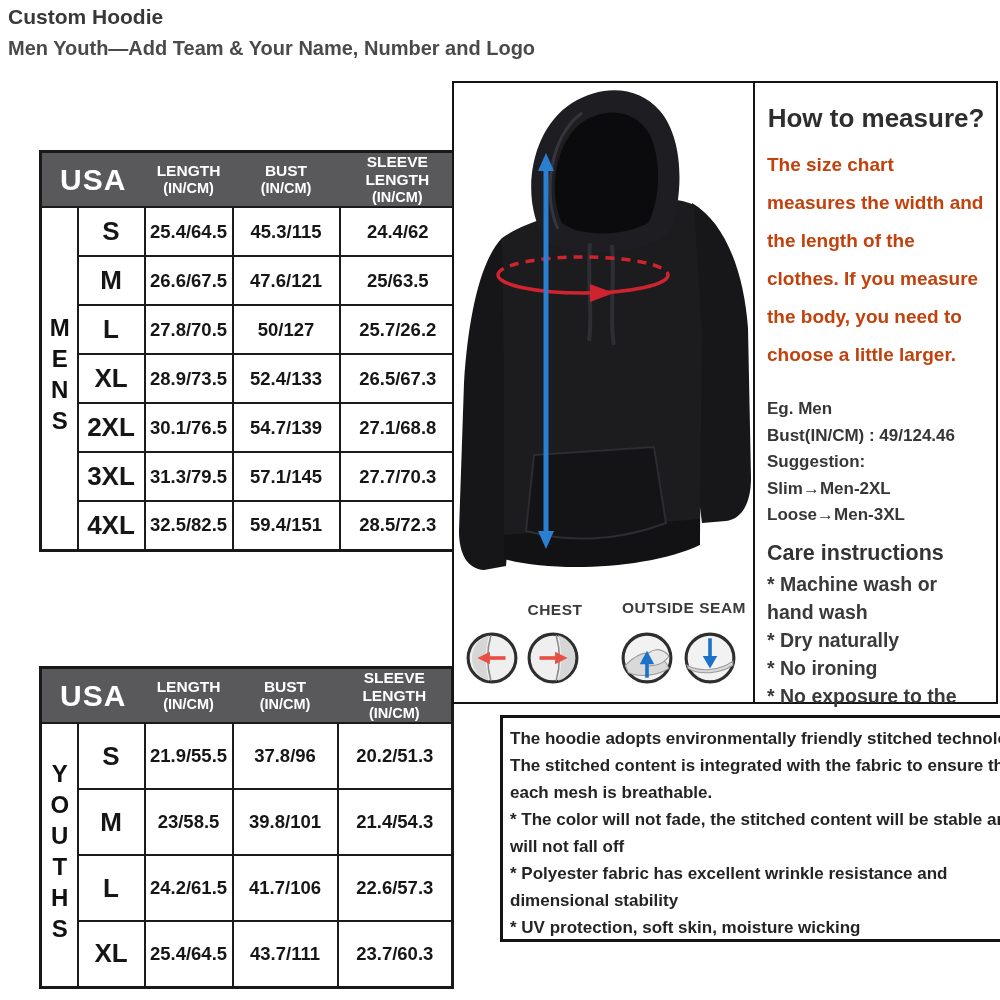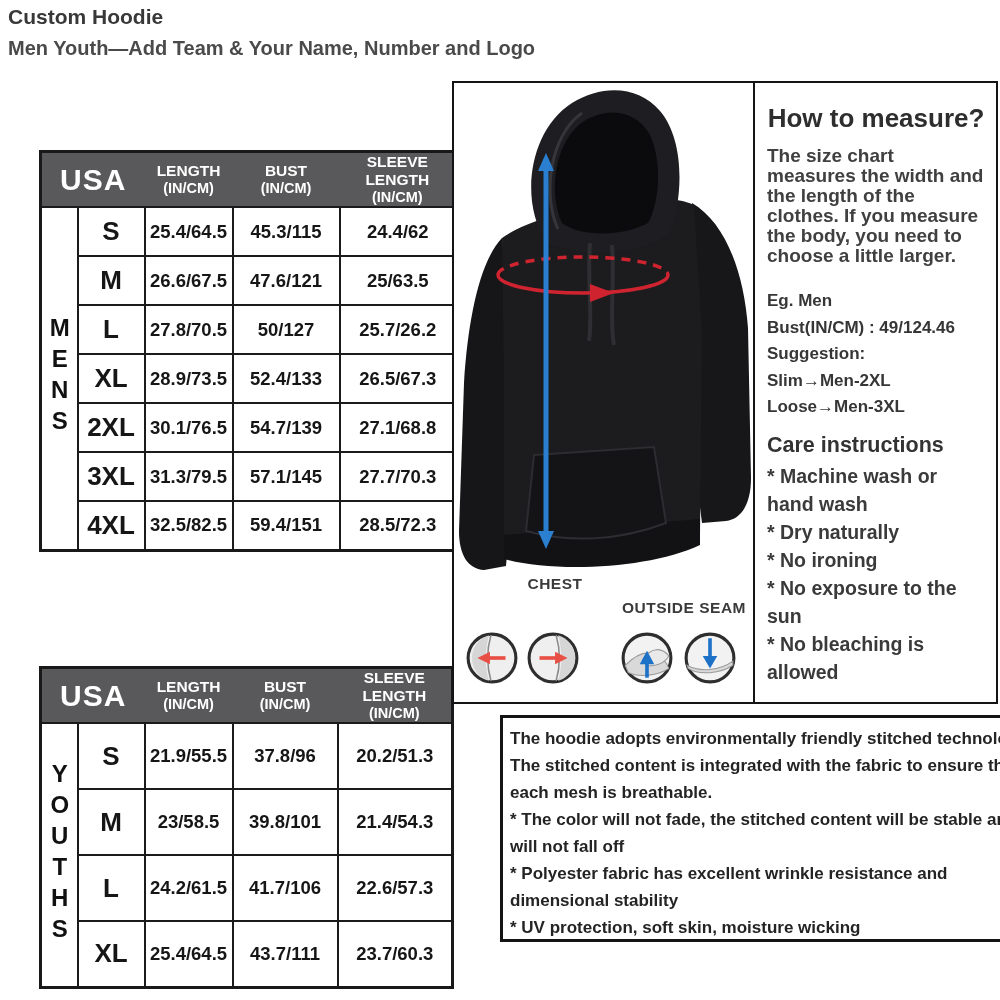--- a/index.html
+++ b/index.html
@@ -39,27 +39,27 @@
 
   
   .measure-panel { position:absolute; left:452px; top:81px; width:546px; height:623px;
                    border:2px solid #141414; display:flex; background:#fff; }
   .diagram-col { position:relative; width:301px; border-right:2px solid #141414; }
   .info-col    { position:relative; flex:1; padding:8px 11px 0 12px; }
 
   .hoodie-svg { position:absolute; left:0; top:0; }
 
   .diagram-label { position:absolute; font-size:15.5px; font-weight:bold; color:#3a3a3a; letter-spacing:.5px; }
-  .chest-label { left:36px;  top:492px; width:130px; text-align:center; }
+  .chest-label { left:36px;  top:518px; width:130px; text-align:center; }
   .seam-label  { left:168px; top:516px; width:126px; text-align:left; }
   .mcircle { position:absolute; top:548px; width:54px; height:54px; }
   .mc1 { left:11px; }  .mc2 { left:72px; }  .mc3 { left:166px; } .mc4 { left:229px; }
 
   .howto-h { margin-top:12px; text-align:center; font-size:26px; font-weight:bold; color:#2e2e2e; }
-  .howto-p { margin-top:12px; font-size:19px; font-weight:bold; color:#404040; line-height:20px; }
+  .howto-p { margin-top:12px; font-size:19px; font-weight:bold; color:#c2410c; line-height:38px; }
   .example { margin-top:22px; font-size:17px; font-weight:bold; color:#363636; line-height:26.5px; }
   .care-h  { margin-top:12px; font-size:21.5px; font-weight:bold; color:#333; }
   .care-list { margin-top:4px; font-size:19.5px; font-weight:bold; color:#3a3a3a; line-height:28px; }
 
   
   .desc-box { position:absolute; left:452px; top:715px; width:546px; height:227px;
               border:3px solid #141414; padding:7px 4px 0 7px; background:#fff;margin-left:48px; }
   .desc-box p { font-size:17px; font-weight:bold; color:#242424; line-height:27px; }
 </style>
 </head>

